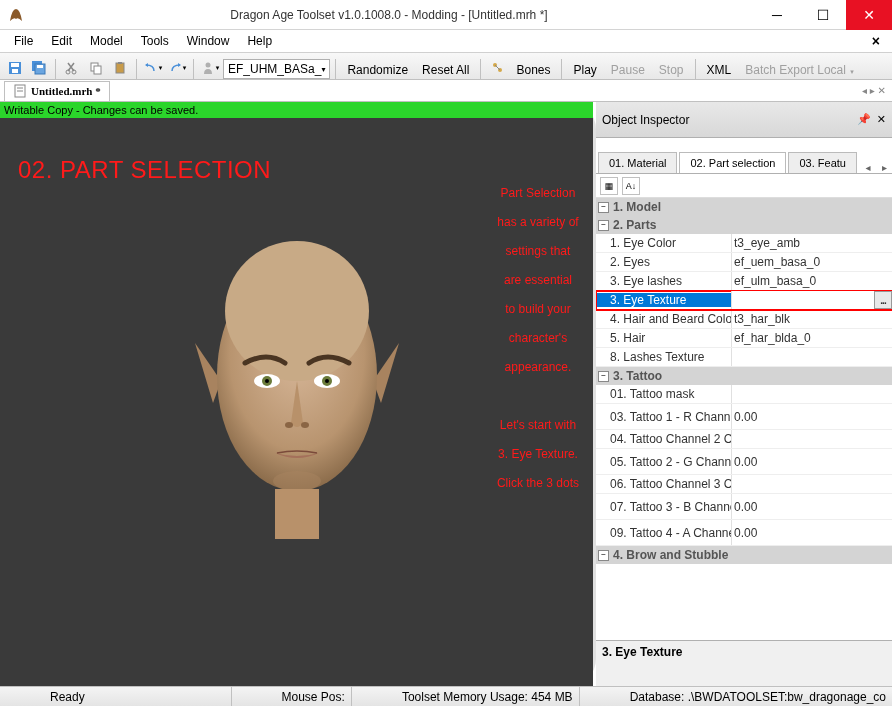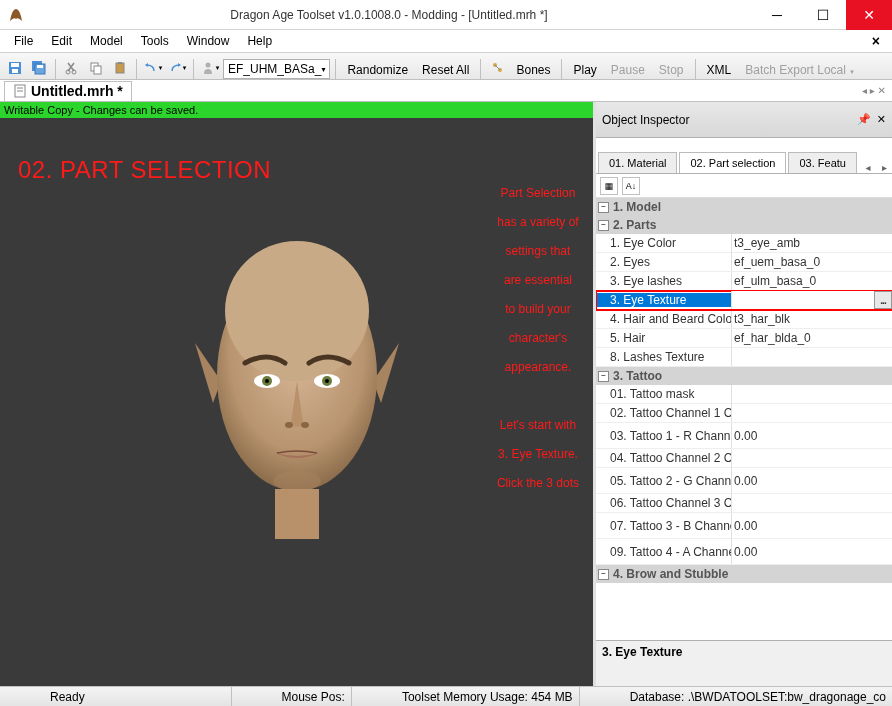--- a/index.html
+++ b/index.html
@@ -25,28 +25,28 @@
 .tb-text-btn { padding: 2px 6px; cursor: default; }
 .tb-text-btn.disabled { color: #a0a0a0; }
 .tb-dropdown { height: 20px; border: 1px solid #b0b0b0; background: #fff; padding: 0 4px; font-size: 11px; display: flex; align-items: center; min-width: 100px; }
 .tb-dropdown .arrow { margin-left: auto; font-size: 8px; }
 .tb-small-arrow { font-size: 7px; margin-left: 1px; }
 
 
 .doctab-row { height: 22px; background: #fff; border-bottom: 1px solid #c0c0c0; display: flex; align-items: center; }
 .doctab { display: flex; align-items: center; gap: 4px; padding: 2px 8px; border: 1px solid #c0c0c0; border-bottom: none; background: #fff; margin-left: 4px; height: 20px; }
 .doctab .doc-icon { width: 14px; height: 14px; }
-.doctab .doc-title { font-weight: bold; font-size: 14px; }
+.doctab .doc-title { font-weight: bold; font-size: 11px; font-family: Liberation Serif, serif; }
 .doctab-row .nav-arrows { margin-left: auto; padding: 0 6px; font-size: 10px; color: #888; }
 
 
 .content { flex: 1; display: flex; min-height: 0; }
 
 
-.viewport-pane { flex: 1; display: flex; flex-direction: column; min-width: 0; border-right: 3px solid #e0e0e0; }
+.viewport-pane { flex: 1; display: flex; flex-direction: column; min-width: 0; border-right: 3px solid #e0e0e0; border-radius: 27px; }
 .status-banner { height: 16px; background: #2bd52b; color: #000; font-size: 11px; padding: 0 4px; line-height: 16px; }
 .viewport { flex: 1; background: #3a3a3a; position: relative; overflow: hidden; }
 .head { position: absolute; left: 50%; top: 48%; transform: translate(-50%,-50%); width: 220px; height: 320px; }
 .annotation-title { position: absolute; left: 18px; top: 38px; color: #ff1a1a; font-size: 24px; font-weight: 400; letter-spacing: 0.5px; }
 .annotation-text { position: absolute; right: 14px; top: 58px; color: #ff1a1a; font-size: 20px; text-align: center; line-height: 1.45; white-space: pre-line; }
 
 
 .inspector { width: 296px; display: flex; flex-direction: column; background: #f0f0f0; }
 .inspector-header { height: 36px; background: linear-gradient(#e8e8e8,#d8d8d8); border-bottom: 1px solid #b0b0b0; display: flex; align-items: center; padding: 0 6px; font-size: 12px; }
 .inspector-header .pin { margin-left: auto; font-size: 11px; }
@@ -325,24 +325,20 @@
         </div>
 
       <div class="prop-section">
           <span class="toggle">−</span>
           <span>3. Tattoo</span>
         </div>
       <div class="prop-row">
           <div class="key">01. Tattoo mask</div>
           <div class="val"></div>
         </div>
-      <div class="prop-row">
-          <div class="key">02. Tattoo Channel 1 C</div>
-          <div class="val"></div>
-        </div>
       <div class="prop-row" style="height:26px">
           <div class="key">03. Tattoo 1 - R Channe</div>
           <div class="val">0.00</div>
         </div>
       <div class="prop-row">
           <div class="key">04. Tattoo Channel 2 C</div>
           <div class="val"></div>
         </div>
       <div class="prop-row" style="height:26px">
           <div class="key">05. Tattoo 2 - G Channe</div>

